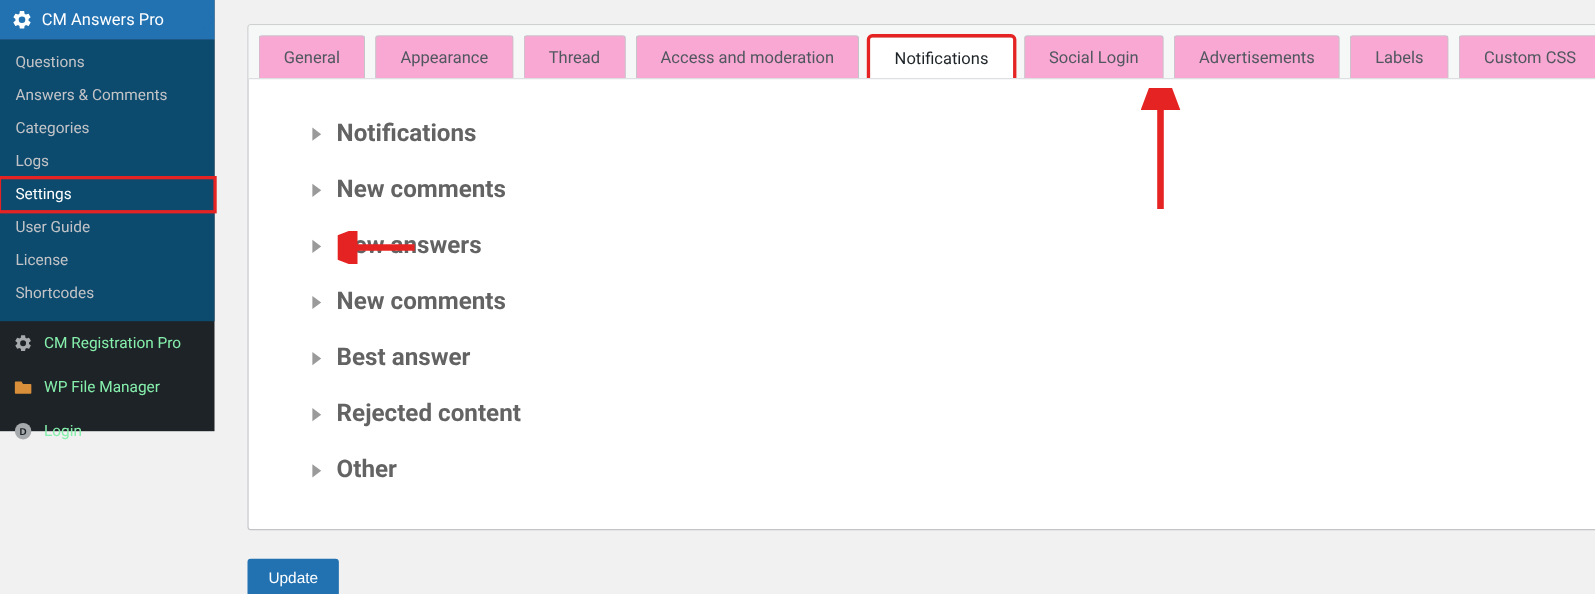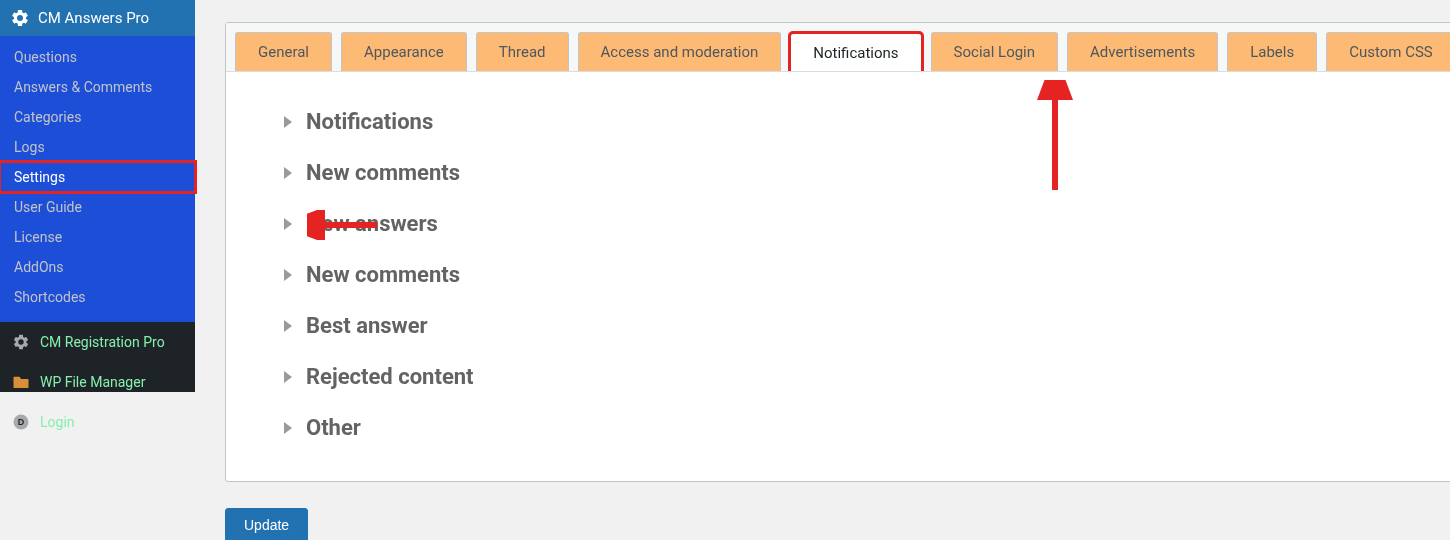--- a/index.html
+++ b/index.html
@@ -3,36 +3,36 @@
 <meta charset="utf-8">
 <style>
   html,body{margin:0;padding:0;font-family:-apple-system,BlinkMacSystemFont,"Segoe UI",Roboto,Arial,sans-serif;}
   body{width:1450px;height:540px;display:flex;background:#f1f1f1;overflow:hidden;}
   
   .sidebar{width:195px;min-width:195px;background:#1d2327;color:#fff;height:392px;display:flex;flex-direction:column;font-size:14px;}
   .sidebar .menu-top{display:flex;align-items:center;padding:8px 10px;background:#2271b1;color:#fff;position:relative;}
   .sidebar .menu-top .gear{margin-right:8px;display:inline-flex;align-items:center;justify-content:center;}
   .sidebar .menu-top .label{font-size:15px;}
   .sidebar .menu-top::after{content:"";position:absolute;right:-10px;top:50%;transform:translateY(-50%);border:10px solid transparent;border-left-color:#2271b1;}
-  .sidebar .submenu{background:#1d4ed8;padding:6px 0 10px 0;}
+  .sidebar .submenu{background:#0c4a6e;padding:6px 0 10px 0;}
   .sidebar .submenu .item{padding:7px 14px;color:#c3c4c7;cursor:pointer;}
   .sidebar .submenu .item.active{color:#fff;font-weight:400;}
   .sidebar .submenu .item.highlighted{outline:3px solid #e62323;outline-offset:-1px;}
   .sidebar .menu-item{display:flex;align-items:center;padding:10px 10px;color:#86efac;cursor:pointer;}
   .sidebar .menu-item .icon{width:22px;height:20px;margin-right:8px;display:inline-flex;align-items:center;justify-content:center;}
   .sidebar .menu-item .text{flex:1;}
   
   .arrow-right-to-settings{position:absolute;left:112px;top:210px;pointer-events:none;}
   .arrow-up-to-tab{position:absolute;left:840px;top:80px;pointer-events:none;}
   
   .main{flex:1;position:relative;padding:0 0 0 30px;}
   .panel{margin:22px 6px 10px 0;background:#fff;border:1px solid #c3c4c7;border-radius:3px;padding:0 0 18px 0;min-height:440px;}
   
   .tabs{display:flex;gap:9px;padding:9px 9px 0 9px;border-bottom:1px solid #dcdcde;background:#f6f7f7;white-space:nowrap;overflow:hidden;}
-  .tab{padding:10px 22px;background:#fdba74;border:1px solid #c3c4c7;border-bottom:none;border-radius:3px 3px 0 0;color:#50575e;font-size:15px;cursor:pointer;}
+  .tab{padding:10px 22px;background:#f9a8d4;border:1px solid #c3c4c7;border-bottom:none;border-radius:3px 3px 0 0;color:#50575e;font-size:15px;cursor:pointer;}
   .tab.active{background:#fff;color:#1d2327;font-weight:400;position:relative;top:1px;}
   .tab.highlighted{outline:3px solid #e62323;outline-offset:-1px;}
   
   .sections{padding:24px 0 0 58px;}
   .section{display:flex;align-items:center;padding:13px 0;color:#636363;font-size:22px;font-weight:700;cursor:pointer;}
   .section .tri{display:inline-block;margin-right:14px;width:0;height:0;border-top:6px solid transparent;border-bottom:6px solid transparent;border-left:8px solid #9a9a9a;}
   
   .update-btn{margin:16px 0 0 0;display:inline-block;padding:8px 18px;background:#2271b1;color:#fff;border:1px solid #2271b1;border-radius:3px;font-size:14px;cursor:pointer;}
   svg{display:block;}
 </style>
@@ -50,21 +50,20 @@
   </div>
 
   <div class="submenu">
     <div class="item">Questions</div>
     <div class="item">Answers &amp; Comments</div>
     <div class="item">Categories</div>
     <div class="item">Logs</div>
     <div class="item active highlighted">Settings</div>
     <div class="item">User Guide</div>
     <div class="item">License</div>
-    <div class="item">AddOns</div>
     <div class="item">Shortcodes</div>
   </div>
 
   <div class="menu-item">
     <span class="icon">
       <svg width="18" height="18" viewBox="0 0 24 24" fill="#a7aaad">
           <path d="M19.14,12.94a7.14,7.14,0,0,0,0-1.88l2-1.55a.5.5,0,0,0,.12-.64l-1.9-3.29a.5.5,0,0,0-.61-.22l-2.35.94a7,7,0,0,0-1.63-.94L14.5,2.81A.5.5,0,0,0,14,2.4H10a.5.5,0,0,0-.49.41L9.22,5.36a7,7,0,0,0-1.63.94l-2.35-.94a.5.5,0,0,0-.61.22L2.73,8.87a.5.5,0,0,0,.12.64l2,1.55a7.14,7.14,0,0,0,0,1.88l-2,1.55a.5.5,0,0,0-.12.64l1.9,3.29a.5.5,0,0,0,.61.22l2.35-.94a7,7,0,0,0,1.63.94l.29,2.55A.5.5,0,0,0,10,21.6h4a.5.5,0,0,0,.49-.41l.29-2.55a7,7,0,0,0,1.63-.94l2.35.94a.5.5,0,0,0,.61-.22l1.9-3.29a.5.5,0,0,0-.12-.64ZM12,15.6A3.6,3.6,0,1,1,15.6,12,3.6,3.6,0,0,1,12,15.6Z"></path>
         </svg>
     </span>
     <span class="text">CM Registration Pro</span>

